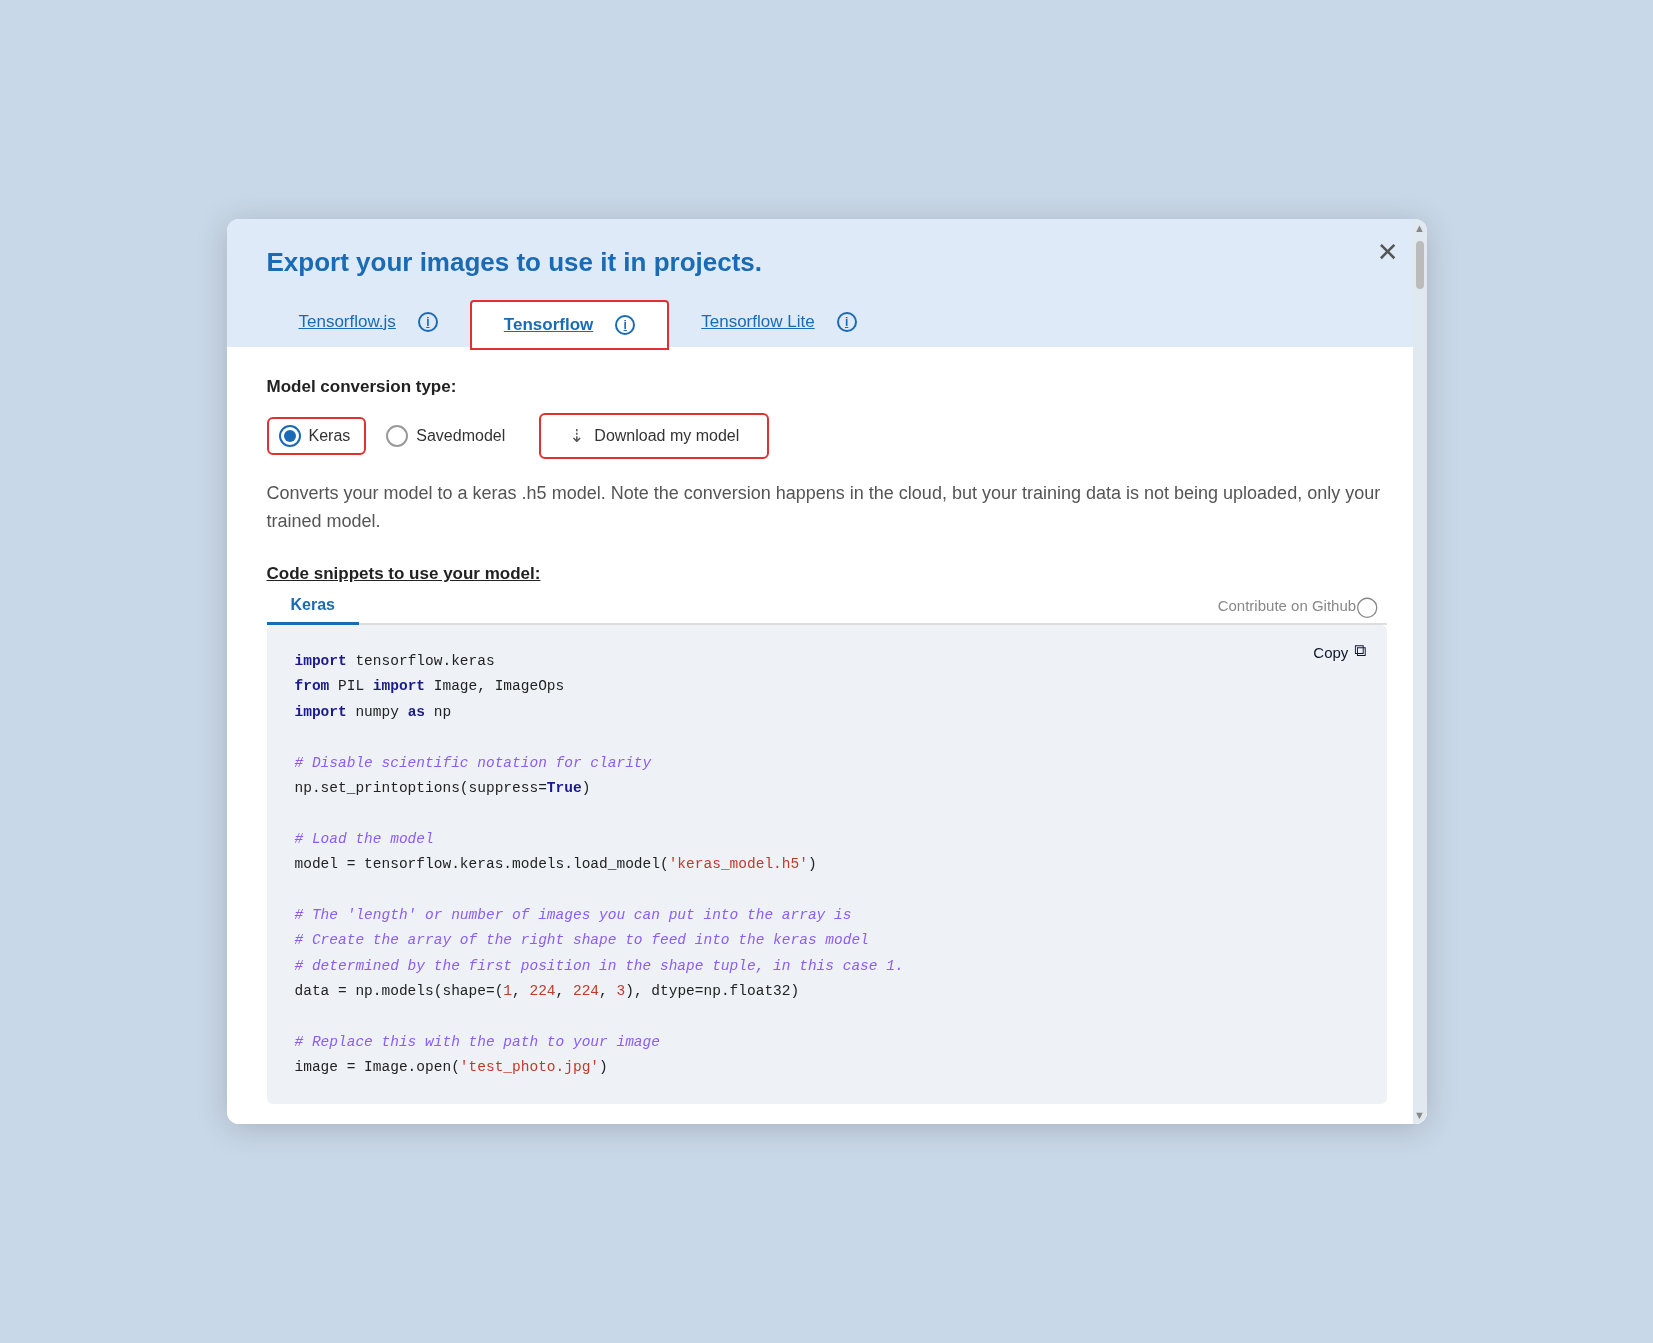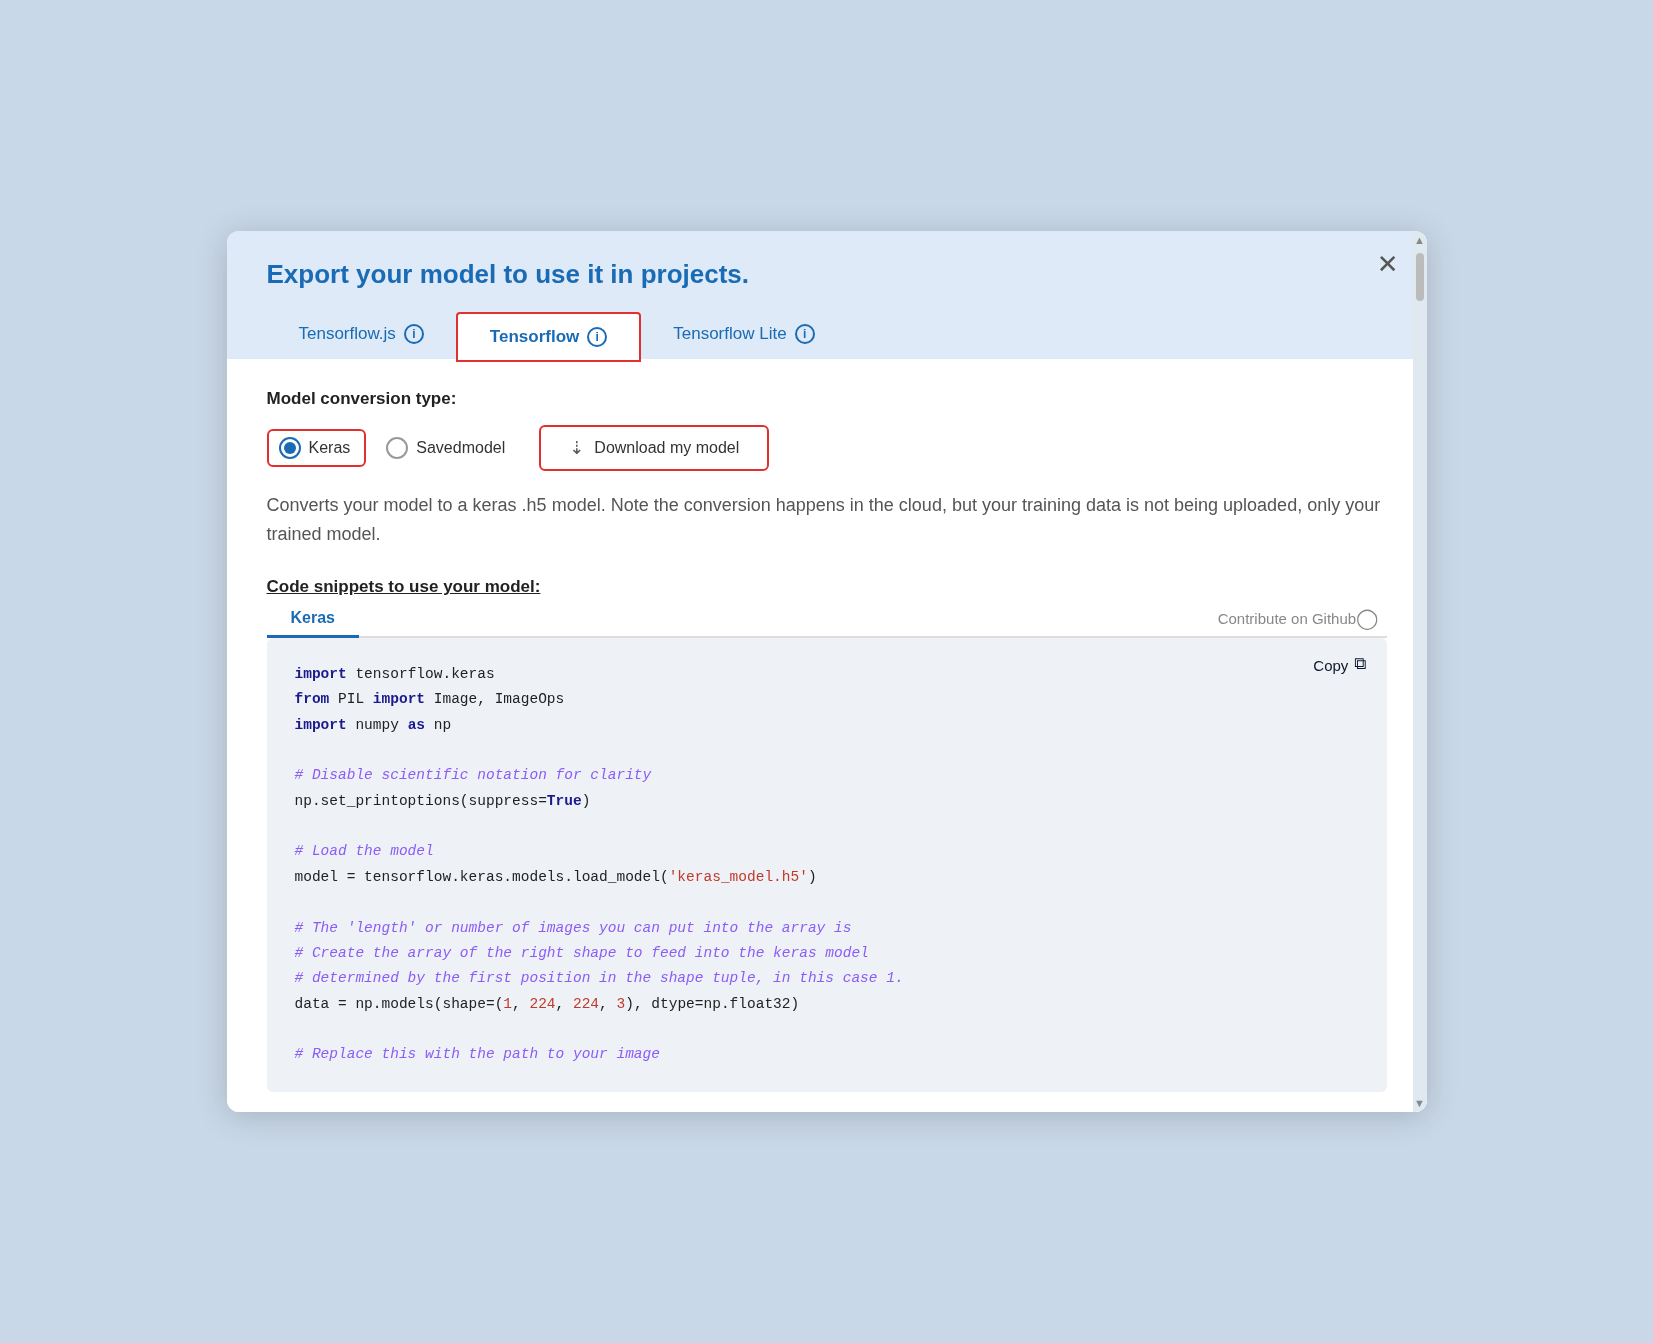--- a/index.html
+++ b/index.html
@@ -51,21 +51,22 @@
       padding: 12px 32px;
       font-size: 17px;
       color: #1a6bb5;
       cursor: pointer;
       border: none;
       background: none;
       position: relative;
       border-bottom: 3px solid transparent;
       display: flex;
       align-items: center;
-      gap: 8px;
+      gap: 22px;
+      text-decoration: underline;
     }
     .tab.active {
       font-weight: 700;
       border: 2.5px solid #e03030;
       border-radius: 4px 4px 0 0;
       background: #fff;
       margin-bottom: -3px;
       color: #1a6bb5;
     }
     .tab .info-icon {
@@ -254,21 +255,21 @@
       position: relative;
     }
   </style>
 </head>
 <body>
 
 <div class="outer-wrapper">
   <div class="dialog">
 
     <div class="dialog-header">
-      <div class="dialog-title">Export your model to use it in projects.</div>
+      <div class="dialog-title">Export your images to use it in projects.</div>
       <button class="close-btn">✕</button>
       <div class="tabs">
         <button class="tab">
           <span>Tensorflow.js</span>
           <span class="info-icon">i</span>
         </button>
         <button class="tab active">
           <span>Tensorflow</span>
           <span class="info-icon">i</span>
         </button>
@@ -327,20 +328,21 @@
         <div>&nbsp;</div>
         <div><span class="cm"># Load the model</span></div>
         <div><span class="plain">model = tensorflow.keras.models.load_model(</span><span class="str">'keras_model.h5'</span><span class="plain">)</span></div>
         <div>&nbsp;</div>
         <div><span class="cm"># The 'length' or number of images you can put into the array is</span></div>
         <div><span class="cm"># Create the array of the right shape to feed into the keras model</span></div>
         <div><span class="cm"># determined by the first position in the shape tuple, in this case 1.</span></div>
         <div><span class="plain">data = np.models(shape=(</span><span class="num">1</span><span class="plain">, </span><span class="num">224</span><span class="plain">, </span><span class="num">224</span><span class="plain">, </span><span class="num">3</span><span class="plain">), dtype=np.float32)</span></div>
         <div>&nbsp;</div>
         <div><span class="cm"># Replace this with the path to your image</span></div>
+        <div><span class="plain">image = Image.open(</span><span class="str">'test_photo.jpg'</span><span class="plain">)</span></div>
       </div>
     </div>
 
     <div class="scrollbar-track">
       <div class="scrollbar-up">▲</div>
       <div class="scrollbar-thumb"></div>
       <div style="flex:1"></div>
       <div class="scrollbar-down">▼</div>
     </div>
   </div>

